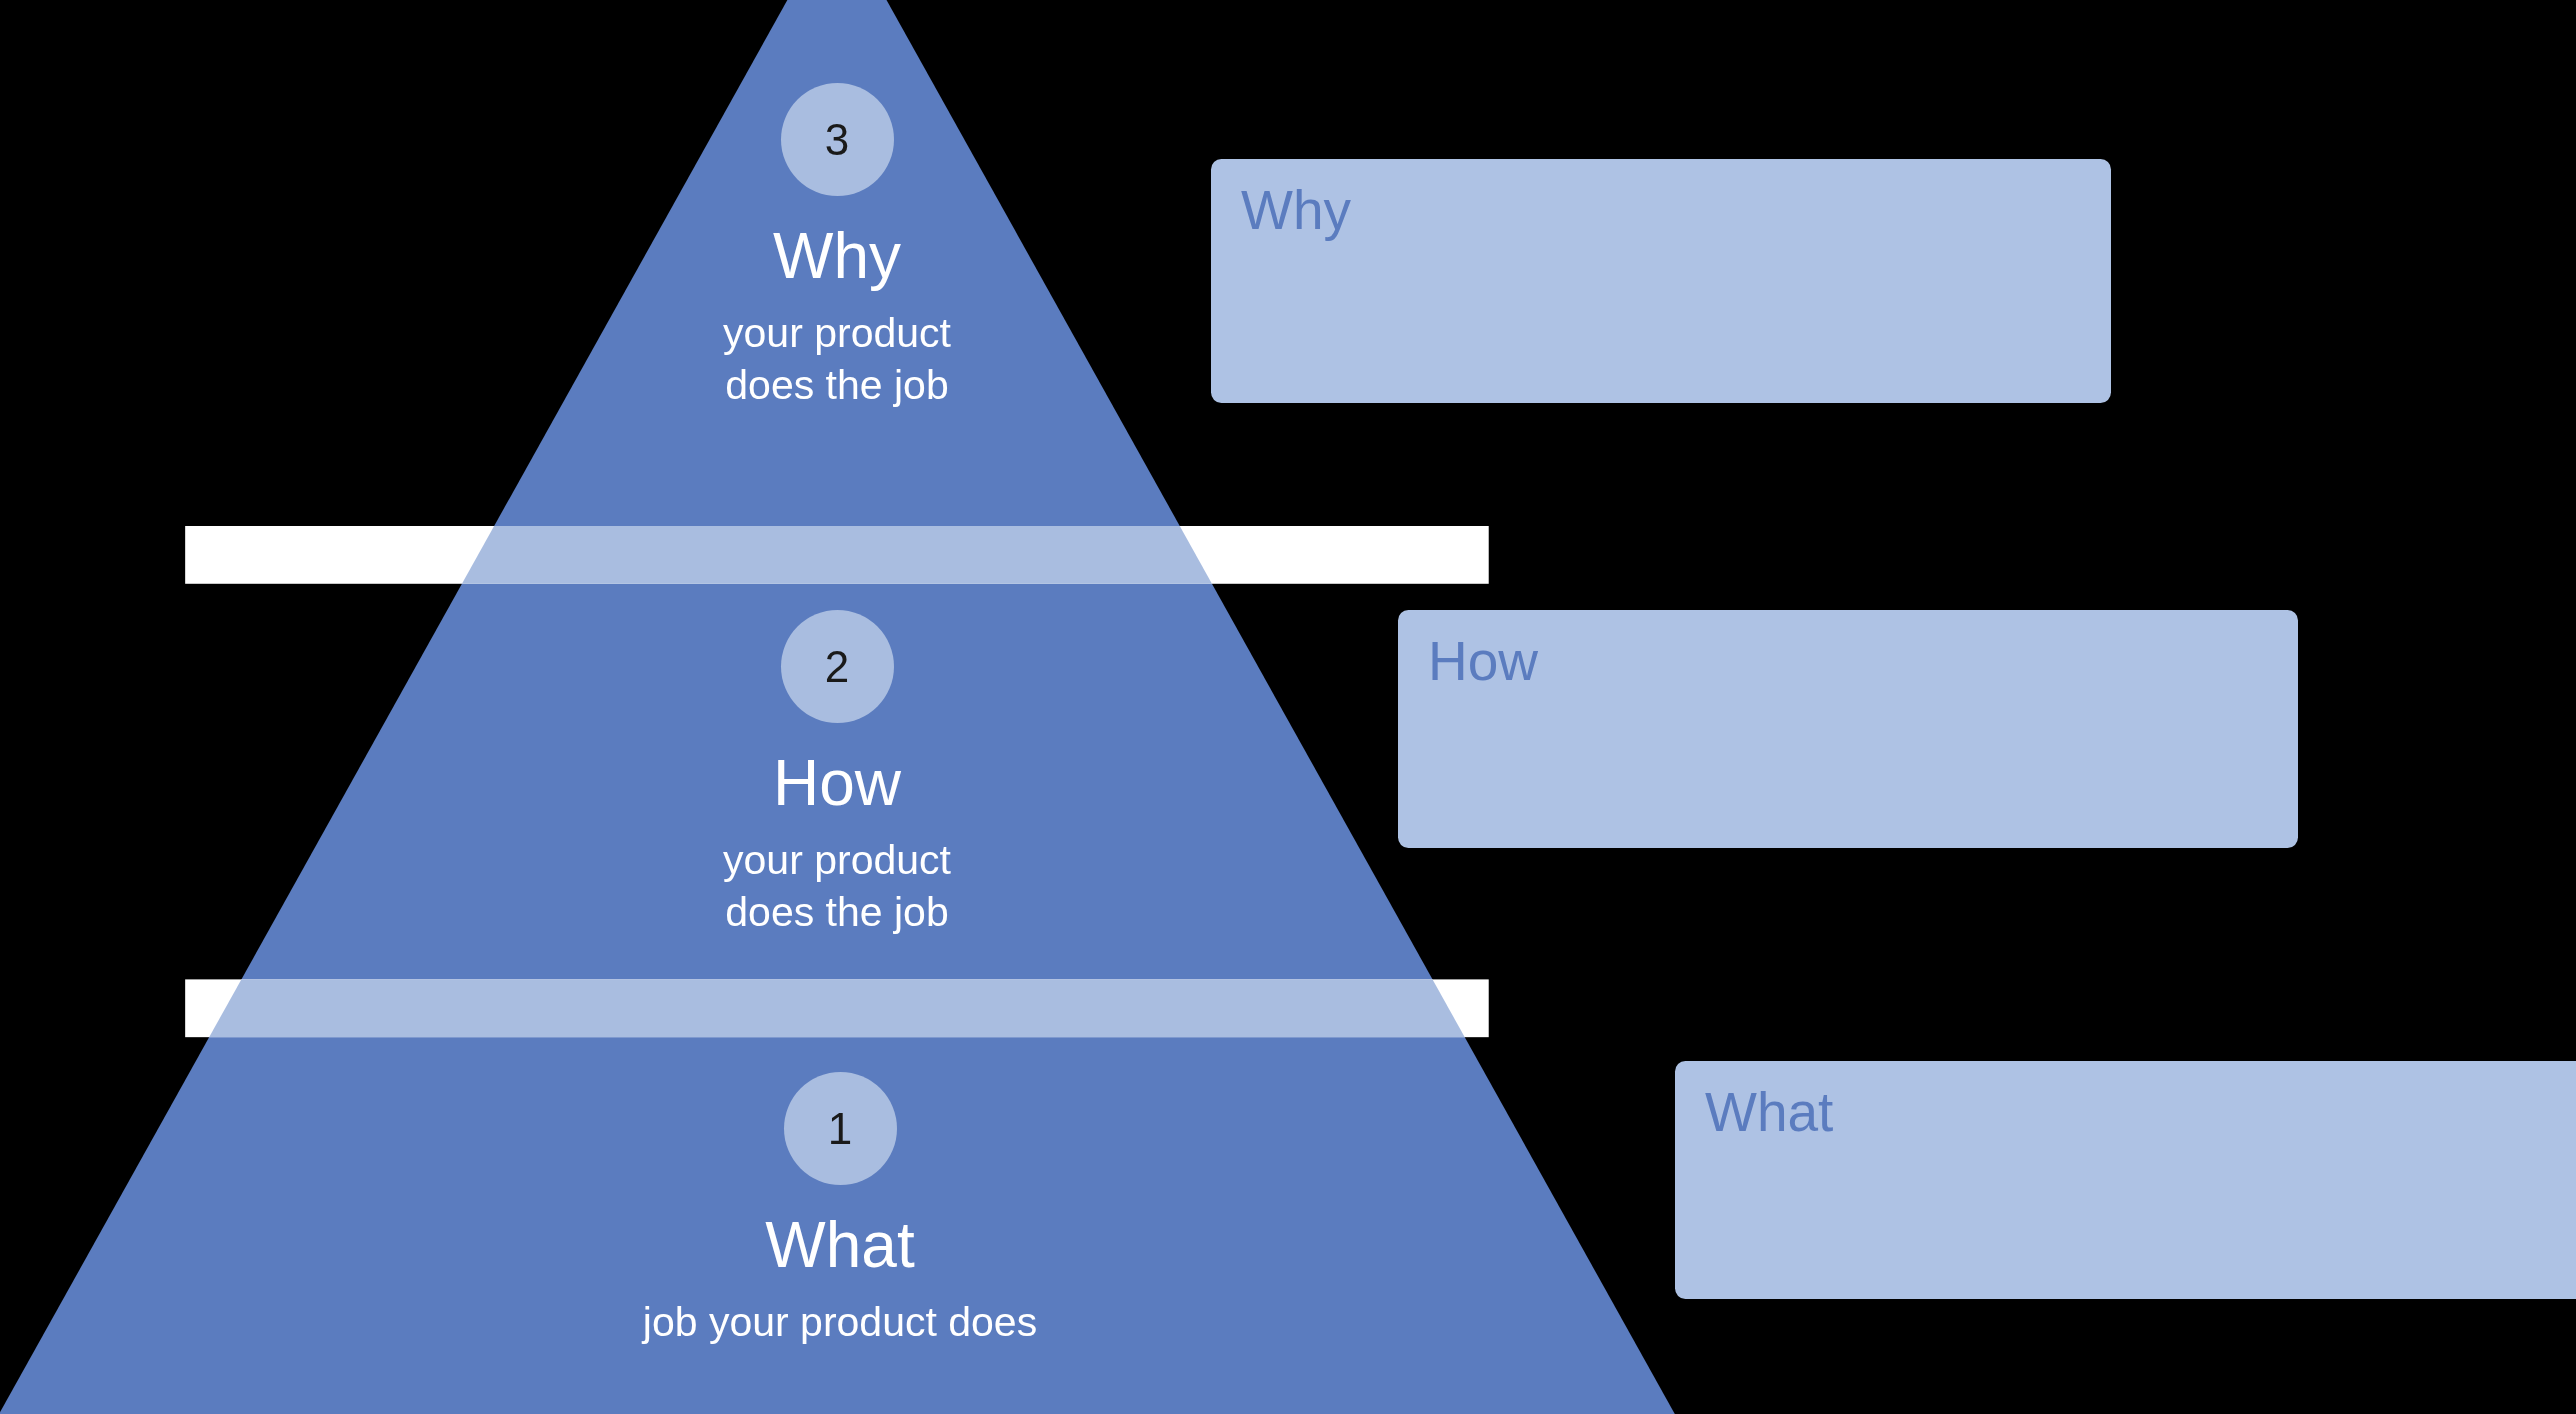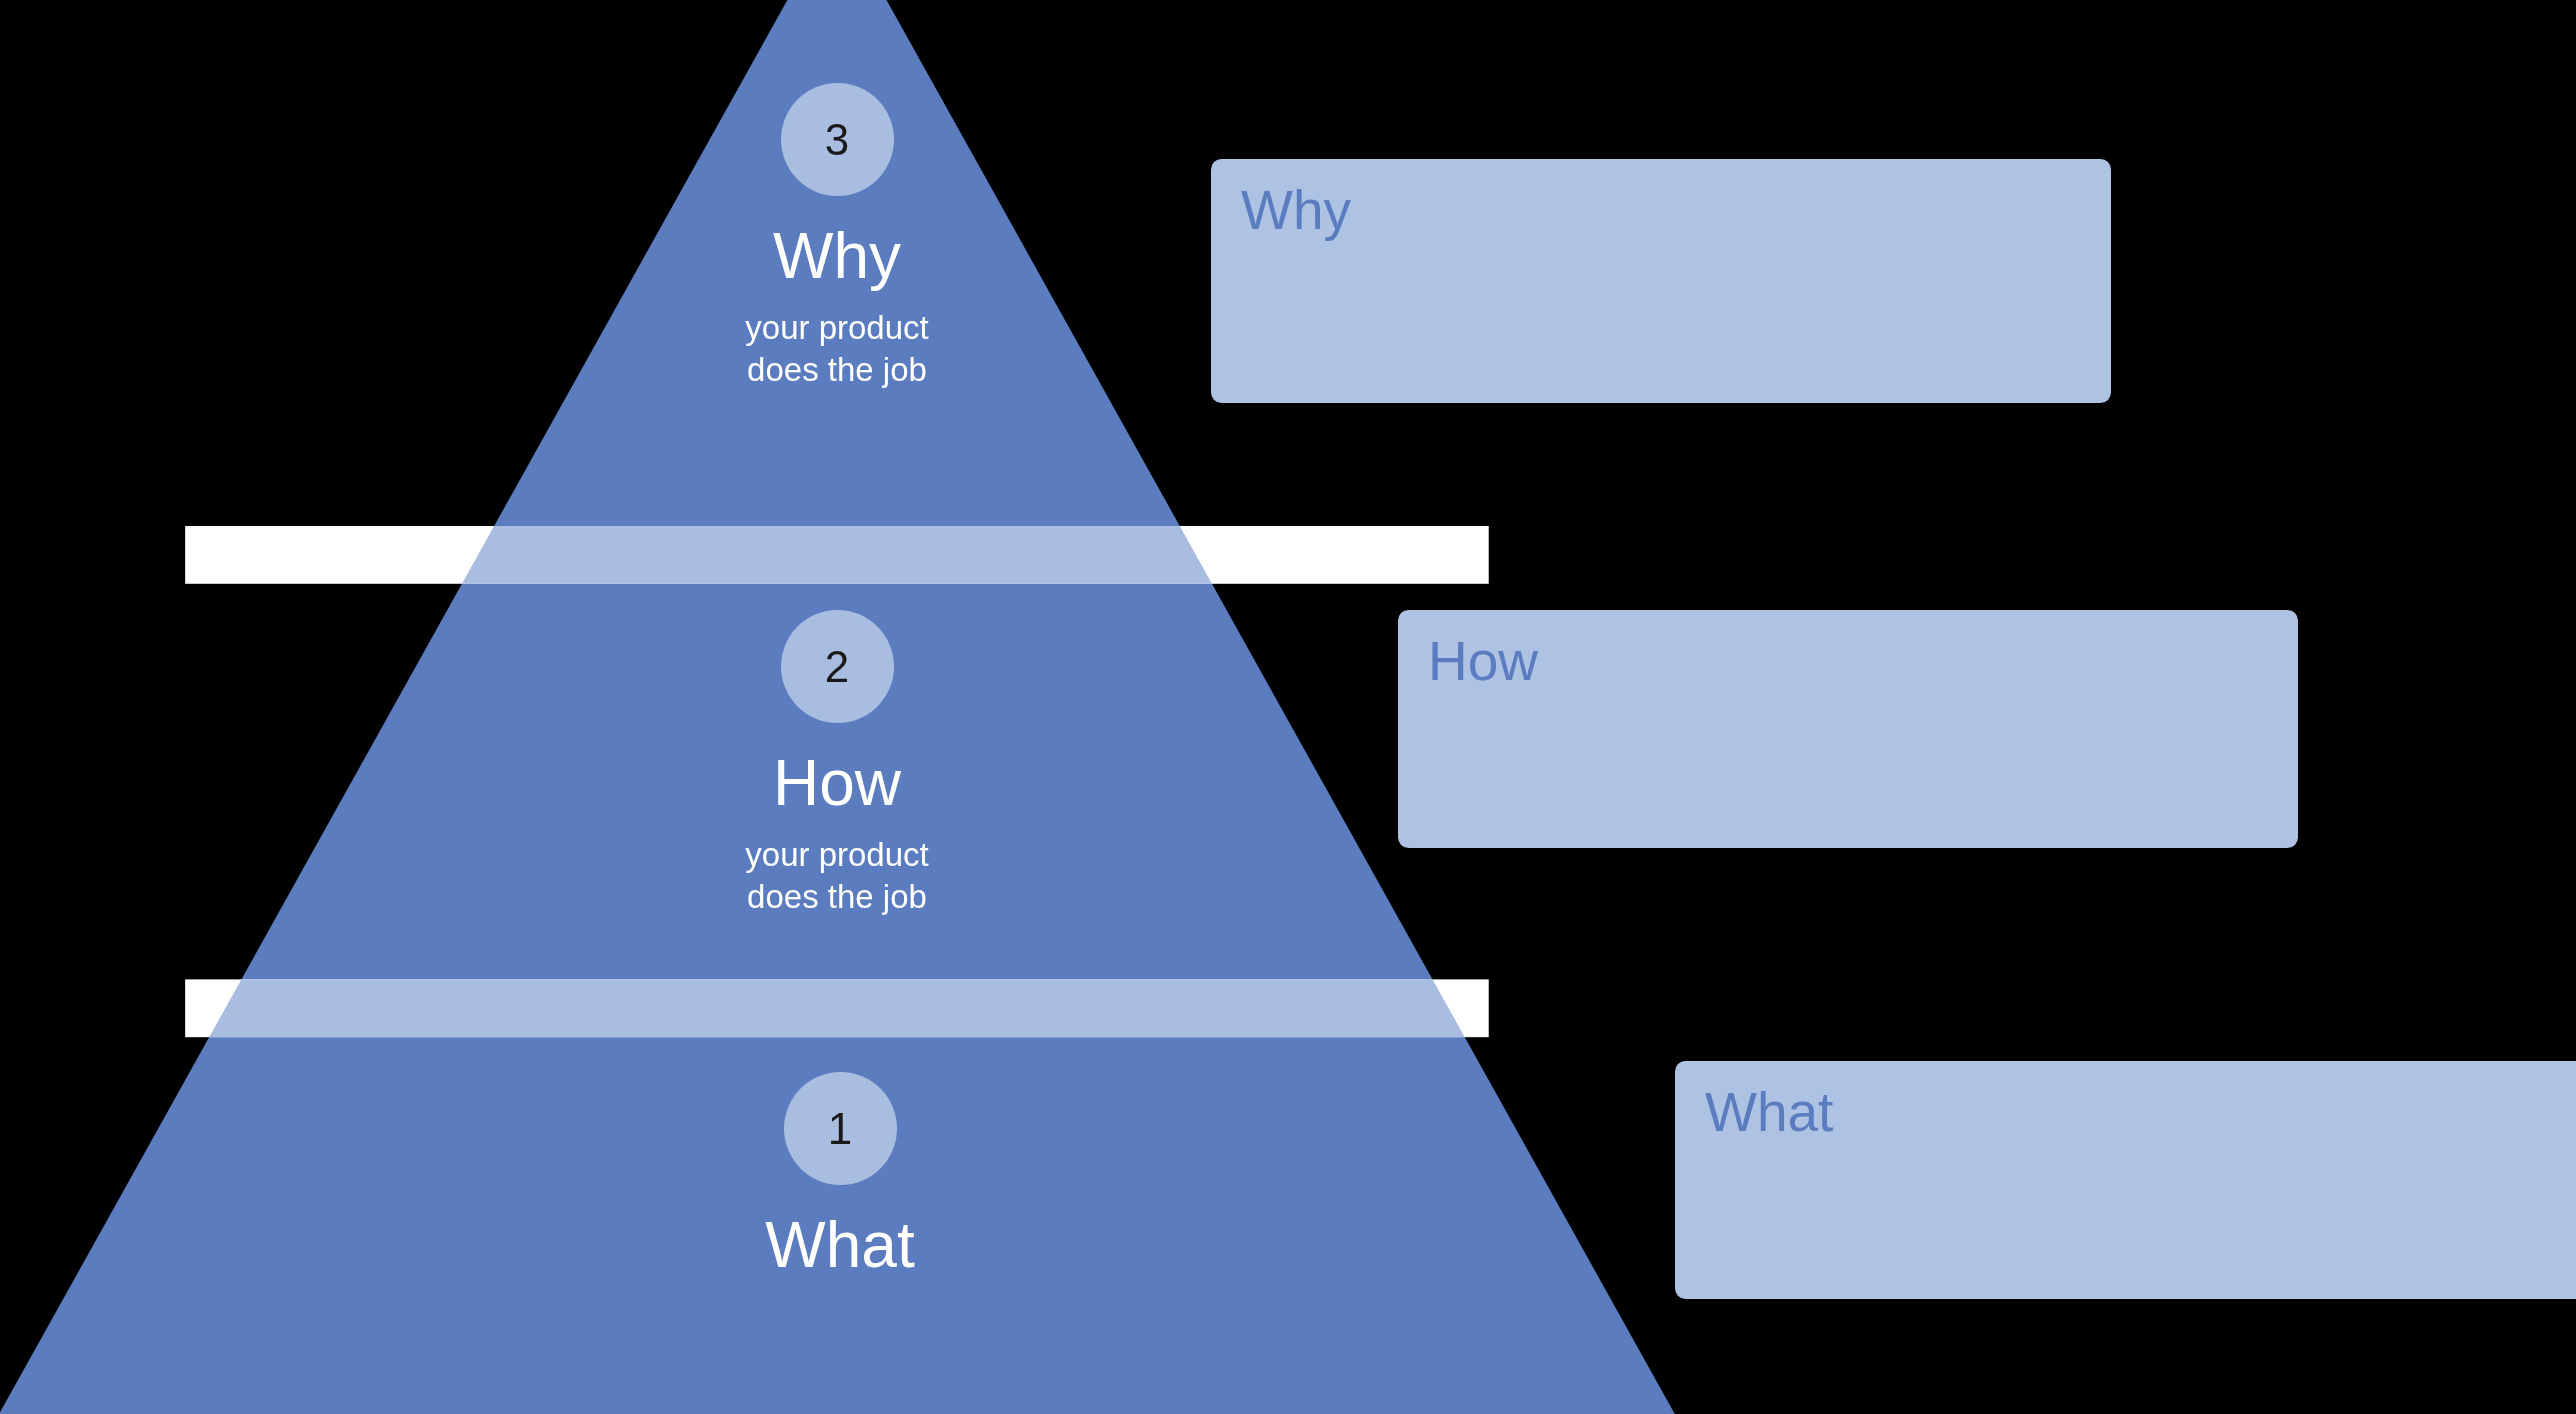--- a/index.html
+++ b/index.html
@@ -50,21 +50,21 @@
   .step-title {
     color: #FFFFFF;
     font-size: 64px;
     line-height: 1;
     font-weight: 400;
     margin-top: 28px;
     white-space: nowrap;
   }
   .step-sub {
     color: #FFFFFF;
-    font-size: 33px;
+    font-size: 41px;
     line-height: 1.28;
     font-weight: 400;
     margin-top: 19px;
   }
 
   
   .note-card {
     position: absolute;
     background: #AEC2E4;
     border-radius: 10.4px;
@@ -119,20 +119,23 @@
       <div>your product</div>
       <div>does the job</div>
     </div>
   </div>
 
   <div class="step-block" style="left:581px; top:1072px;">
     <div class="step-circle">
       <span>1</span>
     </div>
     <div class="step-title">What</div>
+    <div class="step-sub">
+      <div>job your product does</div>
+    </div>
   </div>
 
   <div class="note-card" style="left:1211px; top:159px; width:900px; height:244px;">
     <div class="note-card-label">Why</div>
   </div>
 
   <div class="note-card" style="left:1398px; top:610px; width:900px; height:238px;">
     <div class="note-card-label">How</div>
   </div>
 

